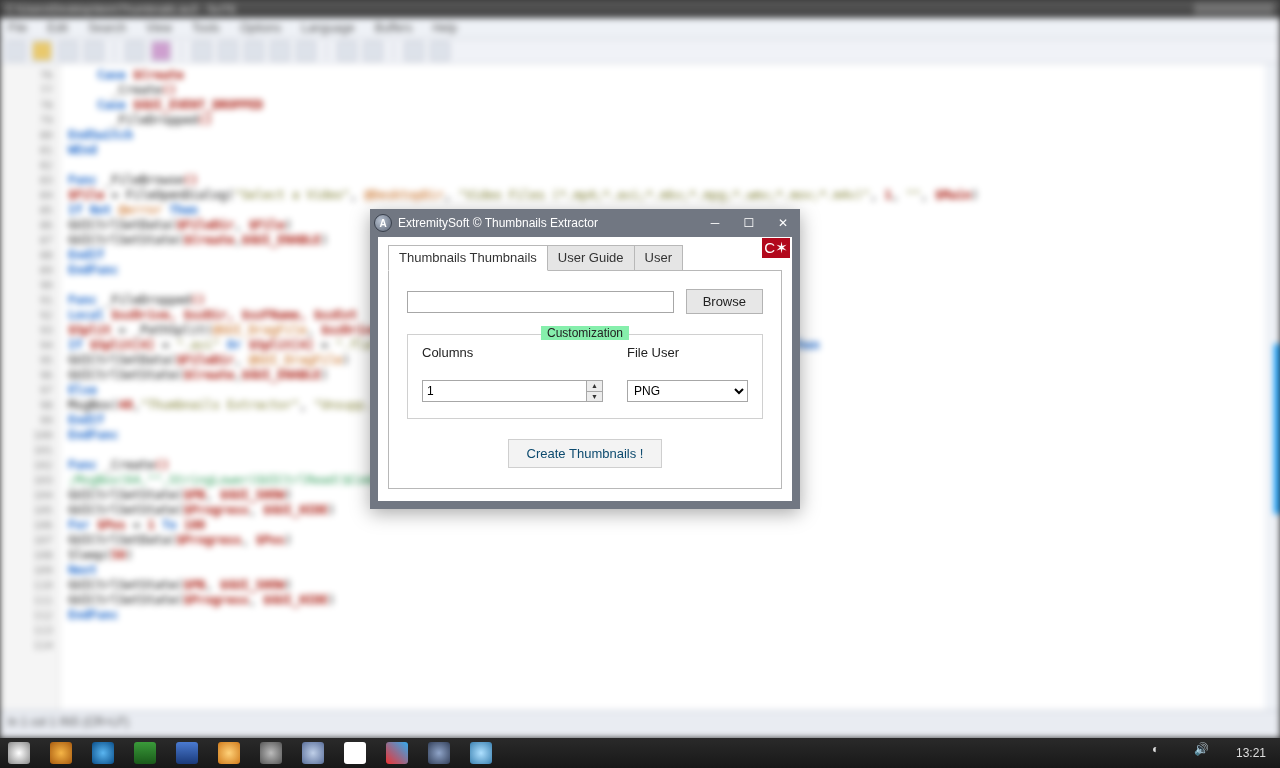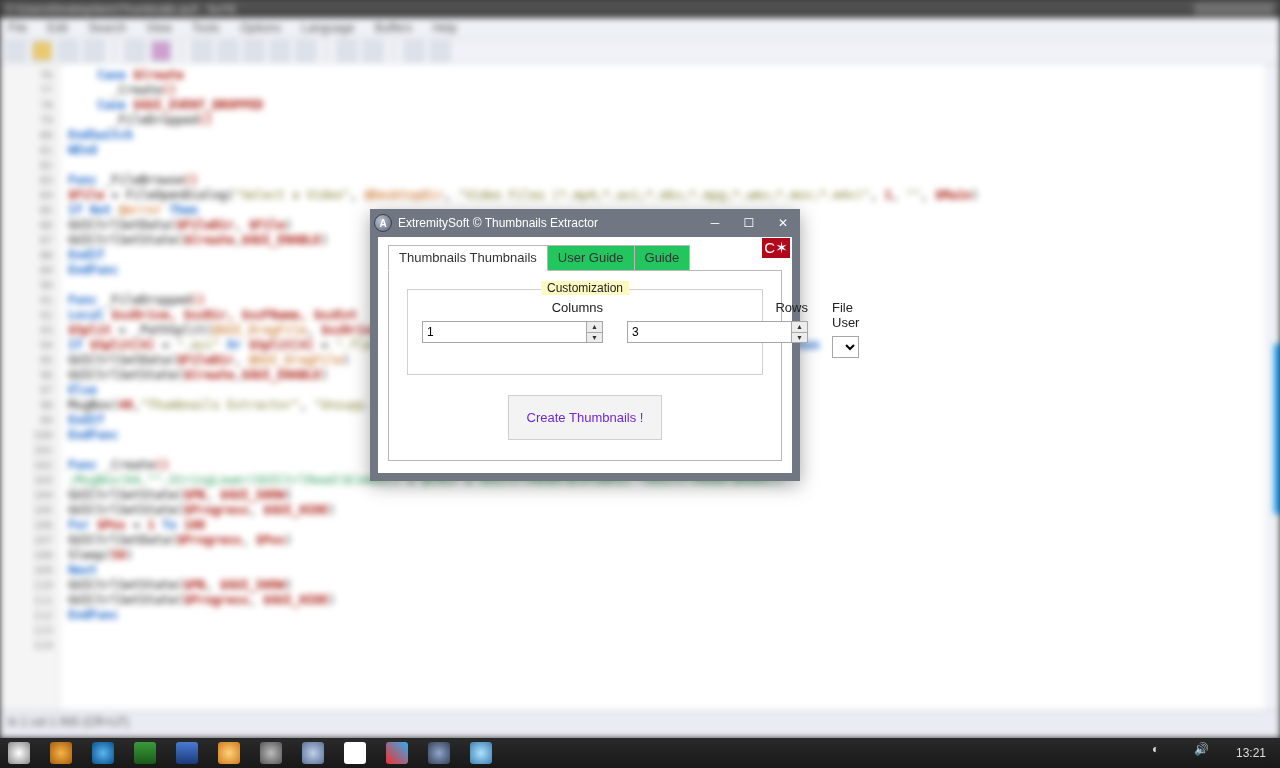--- a/index.html
+++ b/index.html
@@ -121,21 +121,21 @@
     }
 
     .tabs{
       display:flex; gap:0; font-size:13px;
       position:relative; z-index:2;
     }
     .tab{
       padding:4px 10px 5px;
       border:1px solid #b8b8b8;
       border-bottom:none;
-      background:#22c55e;
+      background:#e5e5e5;
       color:#333;
       cursor:pointer;
       position:relative;
       margin-right:-1px;
     }
     .tab.active{
       background:#fff;
       border-bottom:1px solid #fff;
       margin-bottom:-1px;
       z-index:3;
@@ -160,27 +160,27 @@
       font-size:13px; color:#222; cursor:pointer;
     }
 
     .group{
       border:1px solid #d0d0d0;
       padding:10px 14px 16px;
       position:relative;
     }
     .group-title{
       position:absolute; top:-9px; left:50%; transform:translateX(-50%);
-      background:#fef9c3; padding:0 6px; font-size:12px; color:#222;
+      background:#86efac; padding:0 6px; font-size:12px; color:#222;
     }
     .grid3{
       display:flex; gap:24px;
     }
     .col{
-      flex:1; display:flex; flex-direction:column; align-items:flex-end; gap:6px;
+      flex:1; display:flex; flex-direction:column; align-items:flex-start; gap:20px;
     }
     .col-label{font-size:13px;color:#222}
     .spin{
       width:100%; display:flex; border:1px solid #a7a7a7; height:22px;
     }
     .spin input{
       border:none; flex:1; padding:2px 4px; font-size:12px; outline:none;
     }
     .spin .sbtns{
       width:16px; display:flex; flex-direction:column;
@@ -195,21 +195,21 @@
       width:100%; height:22px; border:1px solid #a7a7a7;
       background:#fff; font-size:12px; padding:1px 2px;
     }
 
     .create-row{
       display:flex; justify-content:center; margin-top:20px;
     }
     .btn-primary{
       background:#f3f3f3;
       border:1px solid #cfcfcf;
-      padding:14px 18px; font-size:13px; color:#6d28d9; cursor:pointer;
+      padding:6px 18px; font-size:13px; color:#0c4a6e; cursor:pointer;
     }
 
   </style>
 </head>
 <body>
 
 <div class="bg">
   <div class="bg-title">
      <span>C:\Users\Desktop\item\Thumbnails.au3 - SciTE</span>
   </div>
@@ -362,49 +362,43 @@
     <span class="dlg-btn close">✕</span>
   </div>
   <div class="dlg-body">
     <div class="flagbox">
         <span>C✶</span>
       </div>
 
     <div class="tabs">
       <div class="tab active"><span>Thumbnails Thumbnails</span></div>
       <div class="tab"><span>User Guide</span></div>
-      <div class="tab"><span>Guide</span></div>
+      <div class="tab"><span>User</span></div>
     </div>
     <div class="panel">
 
+      <div class="row-browse">
+        <input class="path-input" value="" style="">
+        <button class="btn"><span>Browse</span></button>
+      </div>
 
       <div class="group">
         <span class="group-title">Customization</span>
         <div class="grid3">
           <div class="col">
             <span class="col-label">Columns</span>
             <div class="spin">
               <input value="1" style="">
               <div class="sbtns">
                 <div class="sbtn">▲</div>
                 <div class="sbtn">▼</div>
               </div>
             </div>
           </div>
           <div class="col">
-            <span class="col-label">Rows</span>
-            <div class="spin">
-              <input value="3" style="">
-              <div class="sbtns">
-                <div class="sbtn">▲</div>
-                <div class="sbtn">▼</div>
-              </div>
-            </div>
-          </div>
-          <div class="col">
             <span class="col-label">File User</span>
             <select class="select" id="ftsel"><option>PNG</option><option>JPG</option><option>BMP</option></select>
           </div>
         </div>
       </div>
 
       <div class="create-row">
         <button class="btn-primary"><span>Create Thumbnails !</span></button>
       </div>
 

